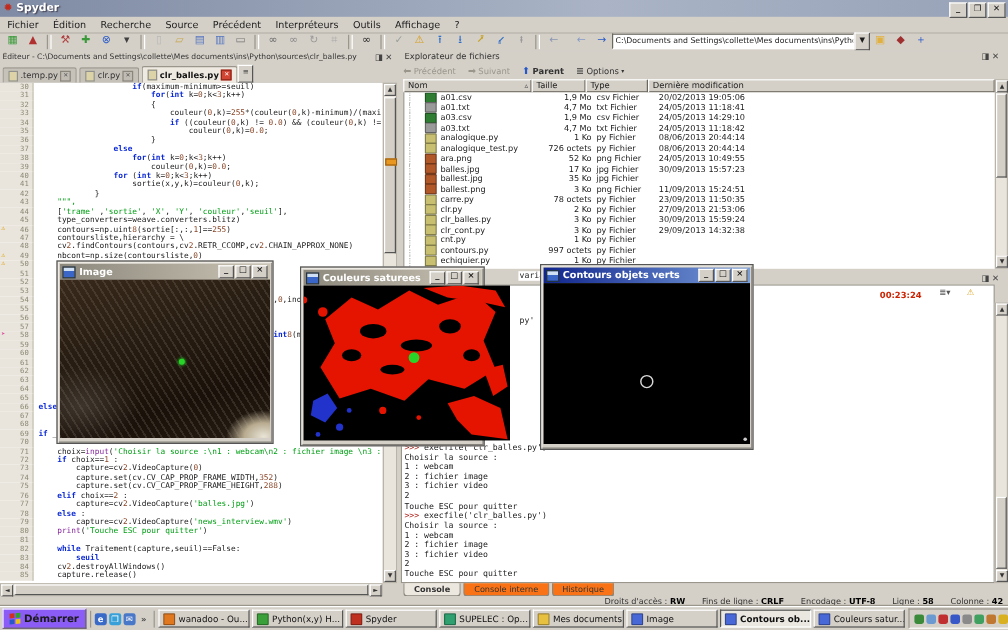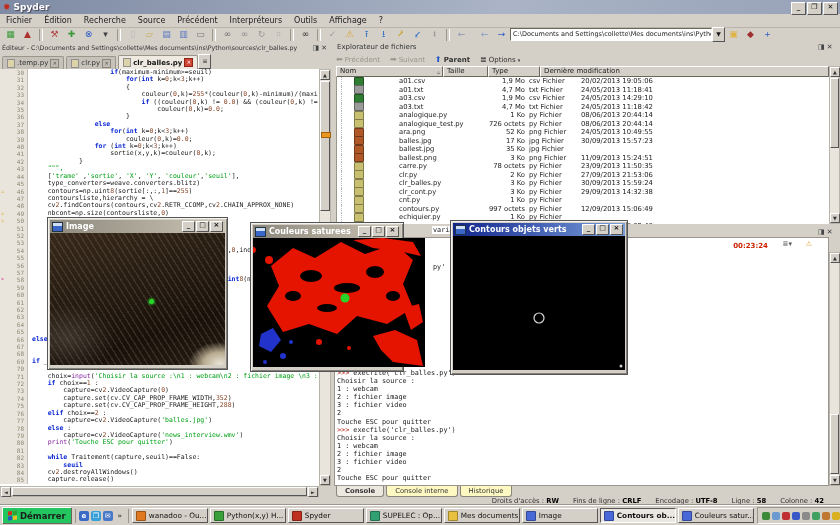--- a/index.html
+++ b/index.html
@@ -1,19 +1,19 @@
 <!DOCTYPE html>
 <html><head>
 <meta charset="utf-8">
 <style>
   html,body{margin:0;padding:0;background:#888;}
   #screen{position:relative;width:840px;height:525px;overflow:hidden;background:#d4d0c8;
     font-family:"DejaVu Sans",sans-serif;font-size:8px;color:#1a1a1a;-webkit-font-smoothing:none;}
   .abs{position:absolute;}
-  .raised{border:1px solid;border-color:#ffffff #6a675e #6a675e #ffffff;background:#22c55e;}
+  .raised{border:1px solid;border-color:#ffffff #6a675e #6a675e #ffffff;background:#8b5cf6;}
   
   #titlebar{left:0;top:0;width:840px;height:14px;background:linear-gradient(90deg,#7f8ba4,#aab4c6 60%,#97a2b8);
     display:flex;align-items:center;padding-left:3px;box-sizing:border-box;}
   #titlebar .ttext{color:#fff;font-weight:bold;font-size:9px;text-shadow:1px 1px 1px #445;margin-left:3px;}
   .spider{color:#c22a1e;font-size:9px;line-height:9px;}
   .winbtns{position:absolute;right:2px;top:2px;display:flex;gap:1px;}
   .wbtn{width:13px;height:11px;background:#d4d0c8;border:1px solid;border-color:#fff #555 #555 #fff;
     font-size:7px;line-height:9px;text-align:center;color:#111;font-weight:bold;}
   #menubar{left:0;top:14px;width:840px;height:13px;display:flex;align-items:center;border-bottom:1px solid #b8b4aa;}
   .menu-item{padding:0 6px;font-size:8px;color:#222;}
@@ -61,38 +61,38 @@
   #exp-toolbar{left:336px;top:53px;width:502px;height:13px;display:flex;align-items:center;gap:10px;border-bottom:1px solid #aaa69c;}
   .exbtn{display:flex;align-items:center;gap:2px;font-size:7px;color:#333;}
   .exbtn.disabled{color:#9a968c;}
   .exico{font-size:8px;line-height:8px;}
   #exp-thead{left:336px;top:66px;width:493px;height:11px;display:flex;background:#d4d0c8;font-size:7px;color:#222;}
   .th{border:1px solid;border-color:#fff #6a675e #6a675e #fff;padding:0 3px;box-sizing:border-box;height:11px;line-height:9px;position:relative;}
   #exp-rows{left:336px;top:77px;width:493px;height:147px;background:#fff;overflow:hidden;border-left:1px solid #9a968c;}
   .frow{display:flex;height:8.5px;line-height:8.5px;font-size:6.8px;color:#222;align-items:center;}
   .ftree{flex:0 0 12px;border-left:1px dotted #b8b8b8;margin-left:4px;height:100%;}
   .ficon2{flex:0 0 8px;height:7px;margin-right:3px;border-radius:1px;border:1px solid rgba(0,0,0,.35);}
-  .fname{flex:0 0 80px;white-space:nowrap;overflow:hidden;margin-left:32px;}
+  .fname{flex:0 0 80px;white-space:nowrap;overflow:hidden;}
   .fsize{flex:0 0 46px;text-align:right;padding-right:4px;}
   .ftype{flex:0 0 52px;}
   .fdate{flex:1;}
   #exp-vscroll{left:829px;top:66px;width:11px;height:158px;background:#e9e5dc;border:1px solid #b8b4aa;box-sizing:border-box;}
   
   #console-pane{left:334px;top:225px;width:506px;height:272px;background:#d4d0c8;}
   #con-body{left:334px;top:237px;width:495px;height:249px;background:#fff;border:1px solid #9a968c;box-sizing:border-box;}
   #con-elapsed{position:absolute;right:60px;top:4px;color:#cc2200;font-size:7px;font-weight:bold;}
   #con-lines{left:337px;top:369px;font-family:"DejaVu Sans Mono",monospace;font-size:6.8px;line-height:8.1px;color:#202020;white-space:pre;}
   .prompt{color:#b22218;}
   #con-vscroll{left:829px;top:252px;width:11px;height:234px;background:#e9e5dc;border:1px solid #b8b4aa;box-sizing:border-box;}
   #con-tabs{left:334px;top:486px;width:506px;height:11px;display:flex;gap:2px;padding-left:2px;}
-  .ctab{padding:0 8px;font-size:6.8px;line-height:10px;background:#fef9c3;border:1px solid #8a867c;border-top:none;border-radius:0 0 3px 3px;color:#333;}
+  .ctab{padding:0 8px;font-size:6.8px;line-height:10px;background:#f97316;border:1px solid #8a867c;border-top:none;border-radius:0 0 3px 3px;color:#333;}
   .ctab.active{background:#ece8e0;font-weight:bold;}
   .frag{position:absolute;font-family:"DejaVu Sans Mono",monospace;font-size:6.8px;color:#202020;background:#fff;padding:0 1px;}
   
-  #statusbar{left:0;top:497px;width:840px;height:8px;display:flex;justify-content:flex-end;align-items:center;gap:14px;padding-right:16px;box-sizing:border-box;font-size:6.8px;color:#333;}
+  #statusbar{left:0;top:497px;width:840px;height:8px;display:flex;justify-content:flex-end;align-items:center;gap:14px;padding-right:4px;box-sizing:border-box;font-size:6.8px;color:#333;}
   .sfield b{color:#000;}
   
   .cvwin{position:absolute;background:#d4d0c8;border:1px solid #555;box-shadow:inset 1px 1px 0 #f4f2ec,inset -1px -1px 0 #84817a;padding:2px;box-sizing:border-box;}
   .cvtitle{height:13px;display:flex;align-items:center;padding:0 2px;color:#fff;font-size:8px;font-weight:bold;gap:3px;}
   .cvtitle.inactive{background:linear-gradient(90deg,#8c887c,#cac4b4);}
   .cvtitle.active{background:linear-gradient(90deg,#10248c,#7aa0dc);}
   .cvicon{width:9px;height:8px;background:linear-gradient(#cfe0f4 40%,#3a66c8 40%);border:1px solid #234;}
   .cvbtns{margin-left:auto;display:flex;gap:1px;}
   .cvbody{position:relative;overflow:hidden;background:#000;}
   #img-body{background:
@@ -604,21 +604,20 @@
         <span class="fname">cnt.py</span>
         <span class="fsize">1 Ko</span>
         <span class="ftype">py Fichier</span>
       </div>
       <div class="frow">
         <span class="ftree"></span>
         <span class="ficon2" style="background: rgb(200, 192, 112);"></span>
         <span class="fname">contours.py</span>
         <span class="fsize">997 octets</span>
         <span class="ftype">py Fichier</span>
-        <span class="fdate">12/09/2013 15:06:49</span>
       </div>
       <div class="frow">
         <span class="ftree"></span>
         <span class="ficon2" style="background: rgb(200, 192, 112);"></span>
         <span class="fname">echiquier.py</span>
         <span class="fsize">1 Ko</span>
         <span class="ftype">py Fichier</span>
       </div>
       <div class="frow">
         <span class="ftree"></span>

